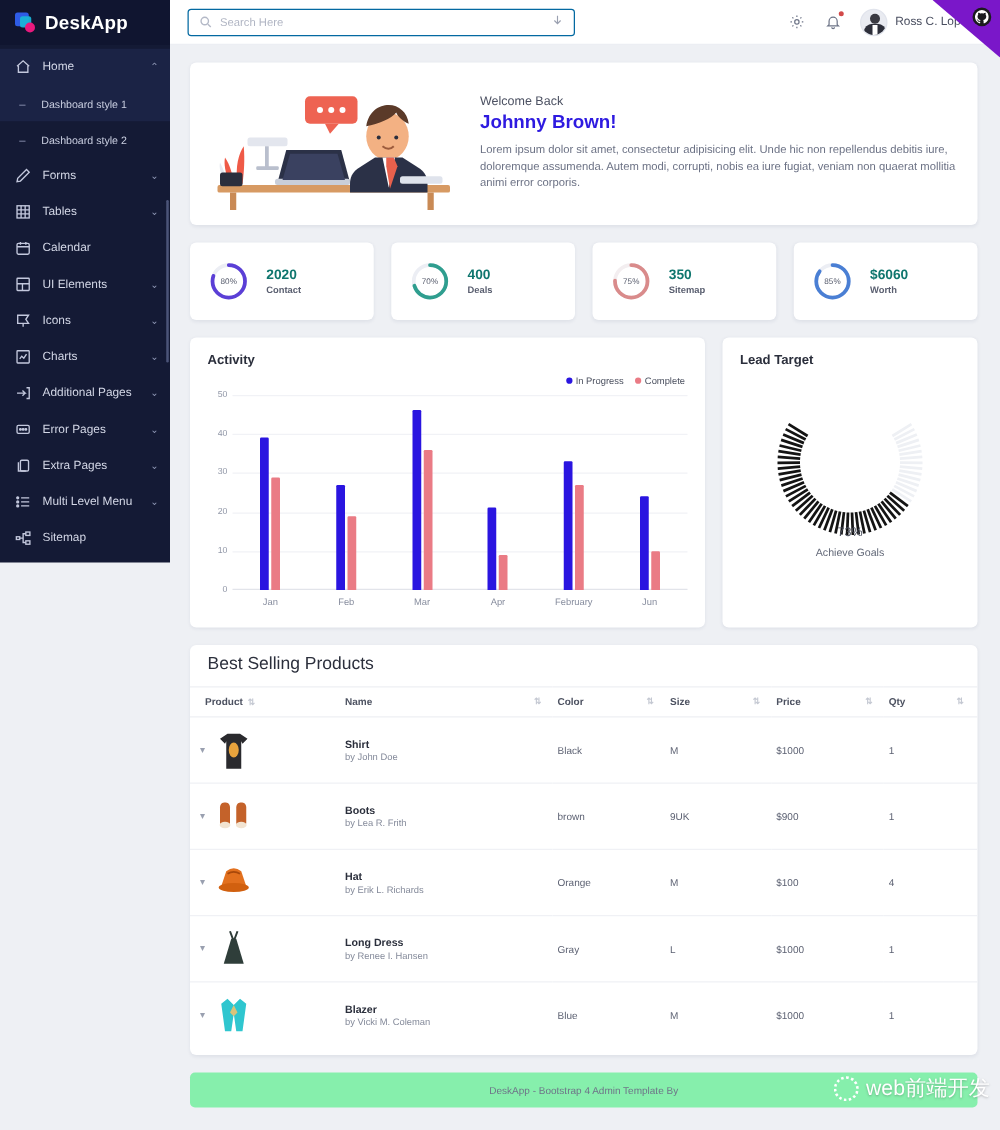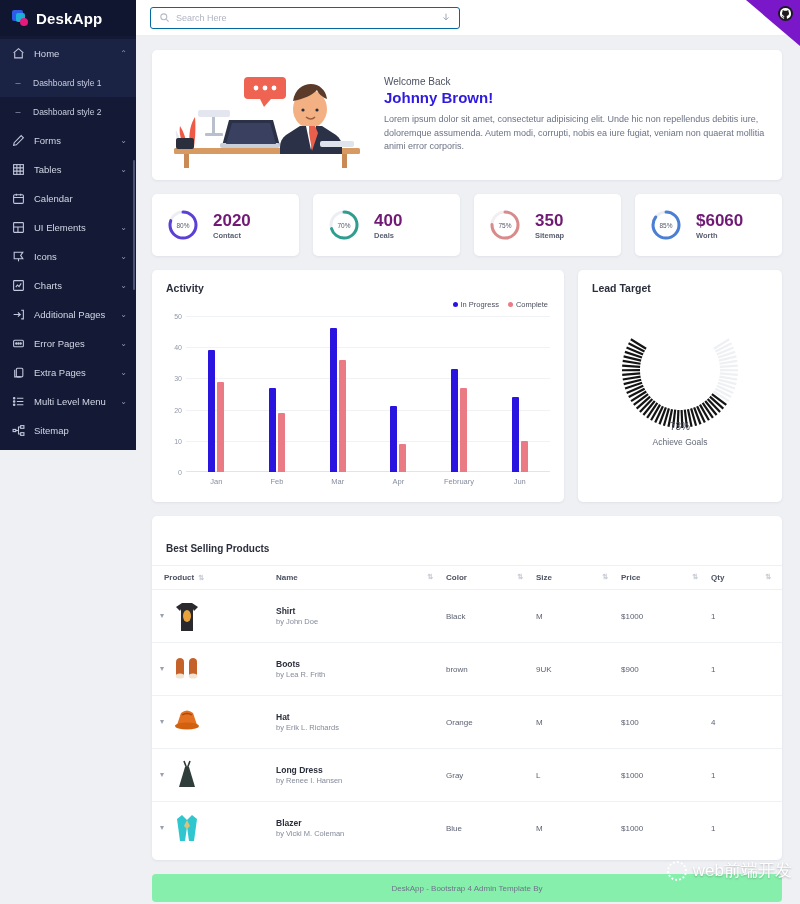--- a/index.html
+++ b/index.html
@@ -147,21 +147,21 @@
   .stat-card {
     flex: 1; height: 62px; display: flex; align-items: center;
     padding: 0 14px; gap: 13px;
   }
   .donut { position: relative; width: 34px; height: 34px; flex: 0 0 34px; }
   .donut svg { transform: rotate(-90deg); display:block; }
   .donut .pct {
     position: absolute; inset: 0; display: flex; align-items: center;
     justify-content: center; font-size: 6.5px; color: #555a6b;
   }
-  .stat-val { font-size: 17px; font-weight: bold; color: #701a75; line-height: 1.25; }
+  .stat-val { font-size: 11px; font-weight: bold; color: #0f766e; line-height: 1.25; }
   .stat-lbl { font-size: 7.5px; font-weight: bold; color: #5a5f70; }
 
   
   .charts-row { display: flex; gap: 14px; margin-top: 14px; }
   .activity-card { flex: 0 0 412px; height: 232px; padding: 12px 14px 10px; position: relative; }
   .lead-card { flex: 1; height: 232px; padding: 12px 14px 10px; position: relative; }
   .card-title { font-size: 10.5px; font-weight: bold; color: #2b2f3c; }
   .legend { position: absolute; right: 16px; top: 30px; display: flex; gap: 9px; }
   .legend-item { display: flex; align-items: center; gap: 3px; font-size: 7.5px; color: #4a4f5e; }
   .legend-dot { width: 5px; height: 5px; border-radius: 50%; }
@@ -178,21 +178,21 @@
   .x-label { flex: 1; text-align: center; font-size: 7.5px; color: #878d9e; line-height: 16px; }
 
   
   .gauge-wrap { position: absolute; left: 0; right: 0; top: 40px; display: flex; flex-direction: column; align-items: center; }
   .gauge { position: relative; width: 126px; height: 126px; }
   .gauge .g-pct { position: absolute; left: 0; right: 0; bottom: 4px; text-align: center; font-size: 10px; color: #4a4f5e; }
   .gauge-sub { font-size: 8.5px; color: #636978; margin-top: 1px; }
 
   
   .table-card { margin-top: 14px; padding: 0 0 6px; }
-  .table-head-title { padding: 27px 14px 11px; font-size: 10px; font-weight: bold; color: #2b2f3c; }
+  .table-head-title { padding: 6px 14px 11px; font-size: 14px; font-weight: normal; color: #2b2f3c; }
   table { width: 100%; border-collapse: collapse; }
   thead th {
     font-size: 8px; color: #4d5261; font-weight: bold; text-align: left;
     padding: 7px 4px; border-top: 1px solid #eef0f4; border-bottom: 1px solid #eef0f4;
     position: relative; white-space: nowrap;
   }
   .sort-ic { color: #c4c8d2; font-size: 7px; margin-left: 4px; letter-spacing: -1px; }
   tbody td {
     font-size: 8px; color: #5d6273; padding: 9px 4px;
     border-bottom: 1px solid #f0f1f5; vertical-align: middle;
@@ -382,20 +382,44 @@
       <span class="sicon">
           <svg viewBox="0 0 24 24" width="11" height="11" fill="none" stroke="currentColor" stroke-width="2.4">
             <circle cx="10.5" cy="10.5" r="6.5"></circle>
             <path d="M16 16l5 5"></path>
           </svg>
         </span>
       <input type="text" placeholder="Search Here" style="">
       <span class="dicon"><svg viewBox="0 0 24 24" width="10" height="10" fill="none" stroke="currentColor" stroke-width="2.2">
             <path d="M12 4v14M6 13l6 6 6-6"></path>
           </svg></span>
+    </div>
+    <div class="hdr-right">
+      <span class="hdr-ico">
+          <svg viewBox="0 0 24 24" fill="none" stroke="currentColor" stroke-width="1.8">
+            <circle cx="12" cy="12" r="3.2"></circle>
+            <path d="M12 2.5v2.2M12 19.3v2.2M21.5 12h-2.2M4.7 12H2.5M18.7 5.3l-1.6 1.6M6.9 17.1l-1.6 1.6M18.7 18.7l-1.6-1.6M6.9 6.9L5.3 5.3"></path>
+          </svg>
+        </span>
+      <span class="hdr-ico">
+        <svg viewBox="0 0 24 24" fill="none" stroke="currentColor" stroke-width="1.8">
+            <path d="M18 16v-5a6 6 0 10-12 0v5l-2 2h16z"></path>
+            <path d="M10 20a2 2 0 004 0"></path>
+          </svg>
+        <span class="notif-dot"></span>
+      </span>
+      <div class="user-box">
+        <div class="avatar">
+          <span class="head"></span>
+            <span class="body"></span>
+            <span class="shirt"></span>
+        </div>
+        <span class="user-name">Ross C. Lopez</span>
+        <span class="caret-sm">▾</span>
+      </div>
     </div>
   </header>
 
   <div class="gh-corner">
     <div class="tri"></div>
     <div class="ghicon">
       <svg viewBox="0 0 16 16">
           <path d="M8 0a8 8 0 00-2.53 15.59c.4.07.55-.17.55-.38l-.01-1.49c-2.01.37-2.53-.49-2.69-.94-.09-.23-.48-.94-.82-1.13-.28-.15-.68-.52-.01-.53.63-.01 1.08.58 1.23.82.72 1.21 1.87.87 2.33.66.07-.52.28-.87.51-1.07-1.78-.2-3.64-.89-3.64-3.95 0-.87.31-1.59.82-2.15-.08-.2-.36-1.02.08-2.12 0 0 .67-.21 2.2.82a7.4 7.4 0 014 0c1.53-1.04 2.2-.82 2.2-.82.44 1.1.16 1.92.08 2.12.51.56.82 1.27.82 2.15 0 3.07-1.87 3.75-3.65 3.95.29.25.54.73.54 1.48l-.01 2.19c0 .21.15.46.55.38A8 8 0 008 0z"></path>
         </svg>
     </div>

